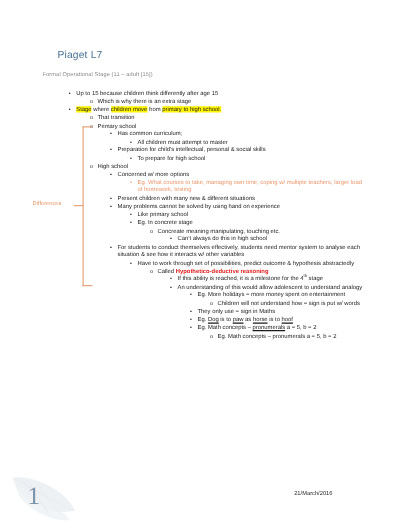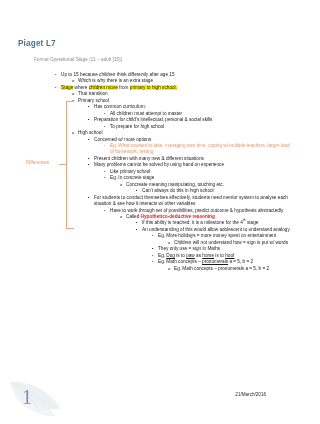--- a/index.html
+++ b/index.html
@@ -19,27 +19,27 @@
 
   .page {
     position: absolute;
     inset: 0;
     background: #ffffff;
   }
 
   
   .doc-heading {
     position: absolute;
-    left: 18px;
+    left: 46px;
     top: 39px;
     font-size: 8.2px;
     line-height: 10px;
     letter-spacing: 0.15px;
     color: #4a7294;
-    font-weight: 700;
+    font-weight: 400;
   }
   .doc-subheading {
     position: absolute;
     left: 34px;
     top: 57px;
     font-size: 4.5px;
     line-height: 6px;
     letter-spacing: 0.1px;
     color: #8a8a8a;
   }

